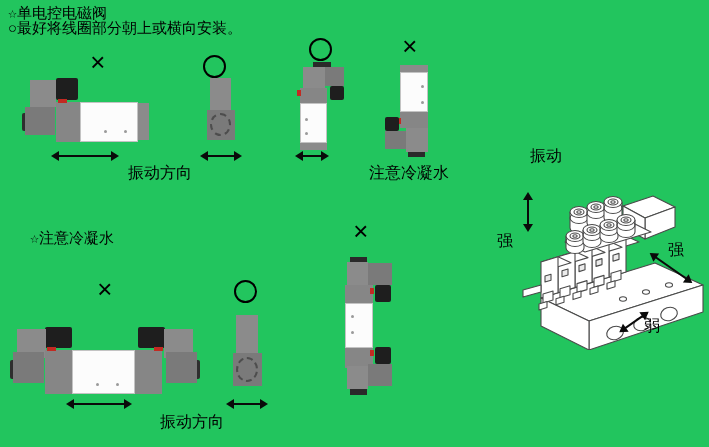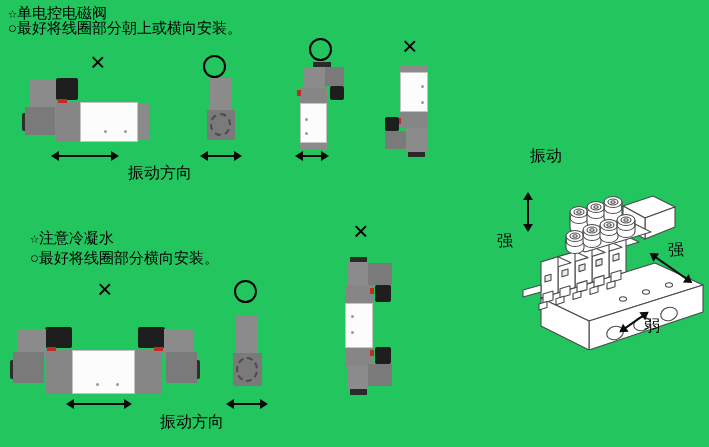--- a/index.html
+++ b/index.html
@@ -83,23 +83,23 @@
     <div class="abs body-w" style="left:15px;top:7px;width:28px;height:40px;"></div>
     <div class="abs pdot" style="left:36px;top:20px;"></div>
     <div class="abs pdot" style="left:36px;top:36px;"></div>
     <div class="abs gray3" style="left:15px;top:47px;width:28px;height:16px;"></div>
     <div class="abs rdot" style="left:12px;top:53px;width:4px;height:6px;"></div>
     <div class="abs blk" style="left:0px;top:52px;width:14px;height:14px;"></div>
     <div class="abs gray2" style="left:0px;top:66px;width:21px;height:18px;"></div>
     <div class="abs gray" style="left:21px;top:63px;width:22px;height:24px;"></div>
     <div class="abs cap" style="left:23px;top:87px;width:17px;height:5px;"></div>
   </div>
+  <div class="abs lbl" style="left:369px;top:163px;">注意冷凝水</div>
 
   <div class="abs ttl" style="left:30px;top:230px;">☆注意冷凝水</div>
-  <div class="abs ttl" style="left:30px;top:250px;">○最好将线圈部分横向安装。</div>
 
   <div class="abs xmark" style="left:97px;top:280px;">×</div>
   <div class="abs omark" style="left:234px;top:280px;"></div>
   <div class="abs xmark" style="left:353px;top:222px;">×</div>
 
   <div class="abs" style="left:10px;top:327px;width:190px;height:70px;">
     <div class="abs blk" style="left:35px;top:0px;width:27px;height:21px;"></div>
     <div class="abs blk" style="left:128px;top:0px;width:27px;height:21px;"></div>
     <div class="abs gray" style="left:7px;top:2px;width:29px;height:29px;"></div>
     <div class="abs gray" style="left:154px;top:2px;width:29px;height:29px;"></div>

